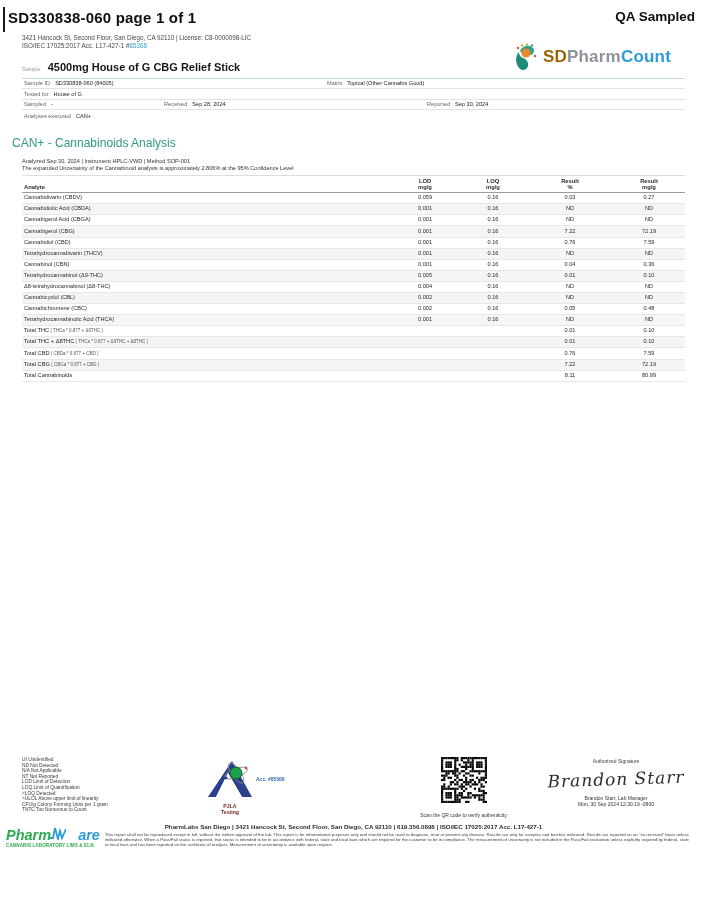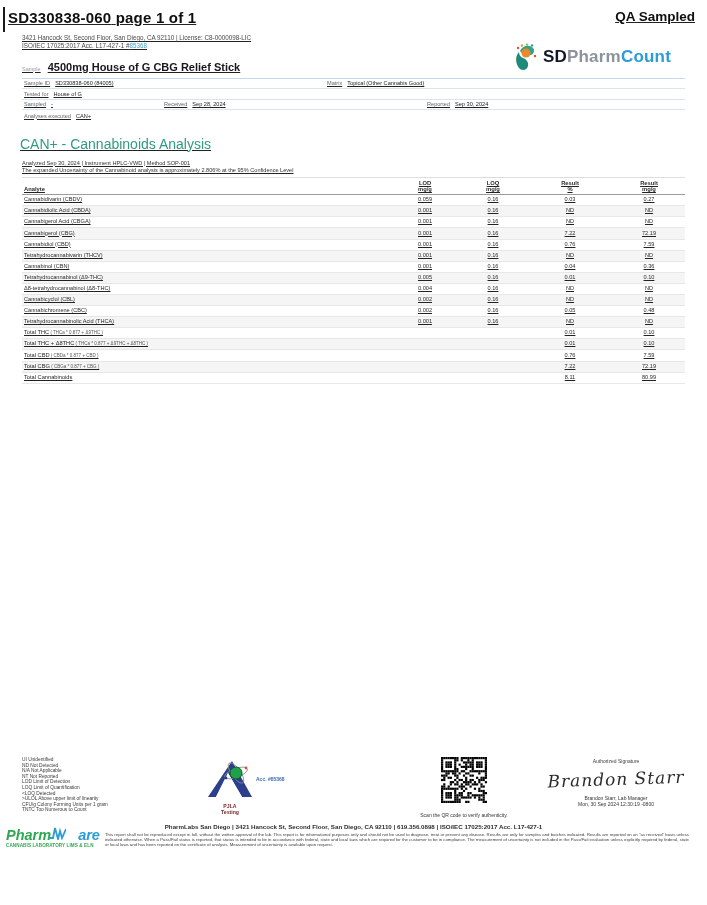--- a/index.html
+++ b/index.html
@@ -1,42 +1,42 @@
 <!DOCTYPE html>
 <html><head>
 <meta charset="utf-8">
 <style>
   *{margin:0;padding:0;box-sizing:border-box;}
   html,body{background:#fff;}
   body{font-family:"Liberation Sans",sans-serif;color:#222;}
-  .page{position:relative;width:707px;height:905px;background:#fff;overflow:hidden;text-decoration:underline;}
+  .page{position:relative;width:707px;height:905px;background:#fff;overflow:hidden;}
   .edge-tick{position:absolute;left:3px;top:7px;width:2px;height:25px;background:#1a1a1a;}
   .topbar{display:flex;justify-content:space-between;align-items:flex-start;padding:9px 10px 0 8px;}
   .doc-title{font-size:15px;font-weight:600;color:#0f0f0f;letter-spacing:.2px;}
   .qa{font-size:13.5px;font-weight:600;color:#0f0f0f;padding-right:2px;}
   .labline{margin:13px 0 0 22px;font-size:8px;color:#3a3a3a;}
   .labname{font-weight:700;margin-right:3px;}
   .address{margin:8px 0 0 22px;font-size:6.3px;line-height:7.8px;color:#484848;}
   .acc-num{color:#44a3d5;}
   .brand{position:absolute;right:36px;top:42px;display:flex;align-items:center;gap:3px;}
   .brand-text{font-size:17px;letter-spacing:.2px;}
-  .brand-sd{color:#0f172a;font-weight:700;}
+  .brand-sd{color:#a16207;font-weight:700;}
   .brand-pharm{color:#8d939c;font-weight:600;}
   .brand-labs{color:#2b9cd8;font-weight:600;}
   .sampleline{margin:11px 0 0 22px;display:flex;align-items:baseline;gap:7px;}
   .sample-label{font-size:5.5px;color:#9a9a9a;}
   .sample-name{font-size:11px;font-weight:700;color:#181818;}
   .info-table{margin:5px 22px 0 22px;border-top:1px solid #c6d9ea;font-size:5.6px;}
   .info-row{display:flex;border-bottom:1px solid #d8e5f1;padding:1.6px 0 1.6px 2px;line-height:6.4px;}
   .info-row.last{border-bottom:none;padding-top:2.2px;}
   .iseg{display:flex;}
   .w303{width:303px;} .w140{width:140px;} .w263{width:263px;}
   .ilabel{color:#666;margin-right:5px;}
   .ival{color:#1d1d1d;}
-  .section-title{margin:15px 0 0 20px;font-size:14px;font-weight:500;color:#2e9b82;}
+  .section-title{margin:15px 0 0 12px;font-size:12px;font-weight:500;color:#2e9b82;}
   .meta{margin:8px 0 0 22px;font-size:5.6px;color:#333;line-height:6.6px;}
   .uncert{margin:1px 0 0 22px;font-size:5.6px;color:#333;}
   table.cann{border-collapse:collapse;margin:4px 22px 0 22px;width:663px;table-layout:fixed;}
   table.cann th{font-size:5.8px;font-weight:700;color:#2c2c2c;padding:2px 0 2px;border-top:1px solid #ddd;border-bottom:1px solid #9c9c9c;white-space:pre-line;line-height:6px;vertical-align:bottom;text-align:center;}
   table.cann th.h-analyte{text-align:left;padding-left:2px;}
   table.cann td{font-size:5.6px;padding:2.1px 0;line-height:5.9px;border-bottom:1px solid #e7e7e7;color:#2a2a2a;}
   table.cann tbody tr:nth-child(even){background:#f5f5f5;}
   .c-analyte{text-align:left;padding-left:2px !important;}
   .c-num{text-align:center;}
   .val{color:#4a5fc5;}

